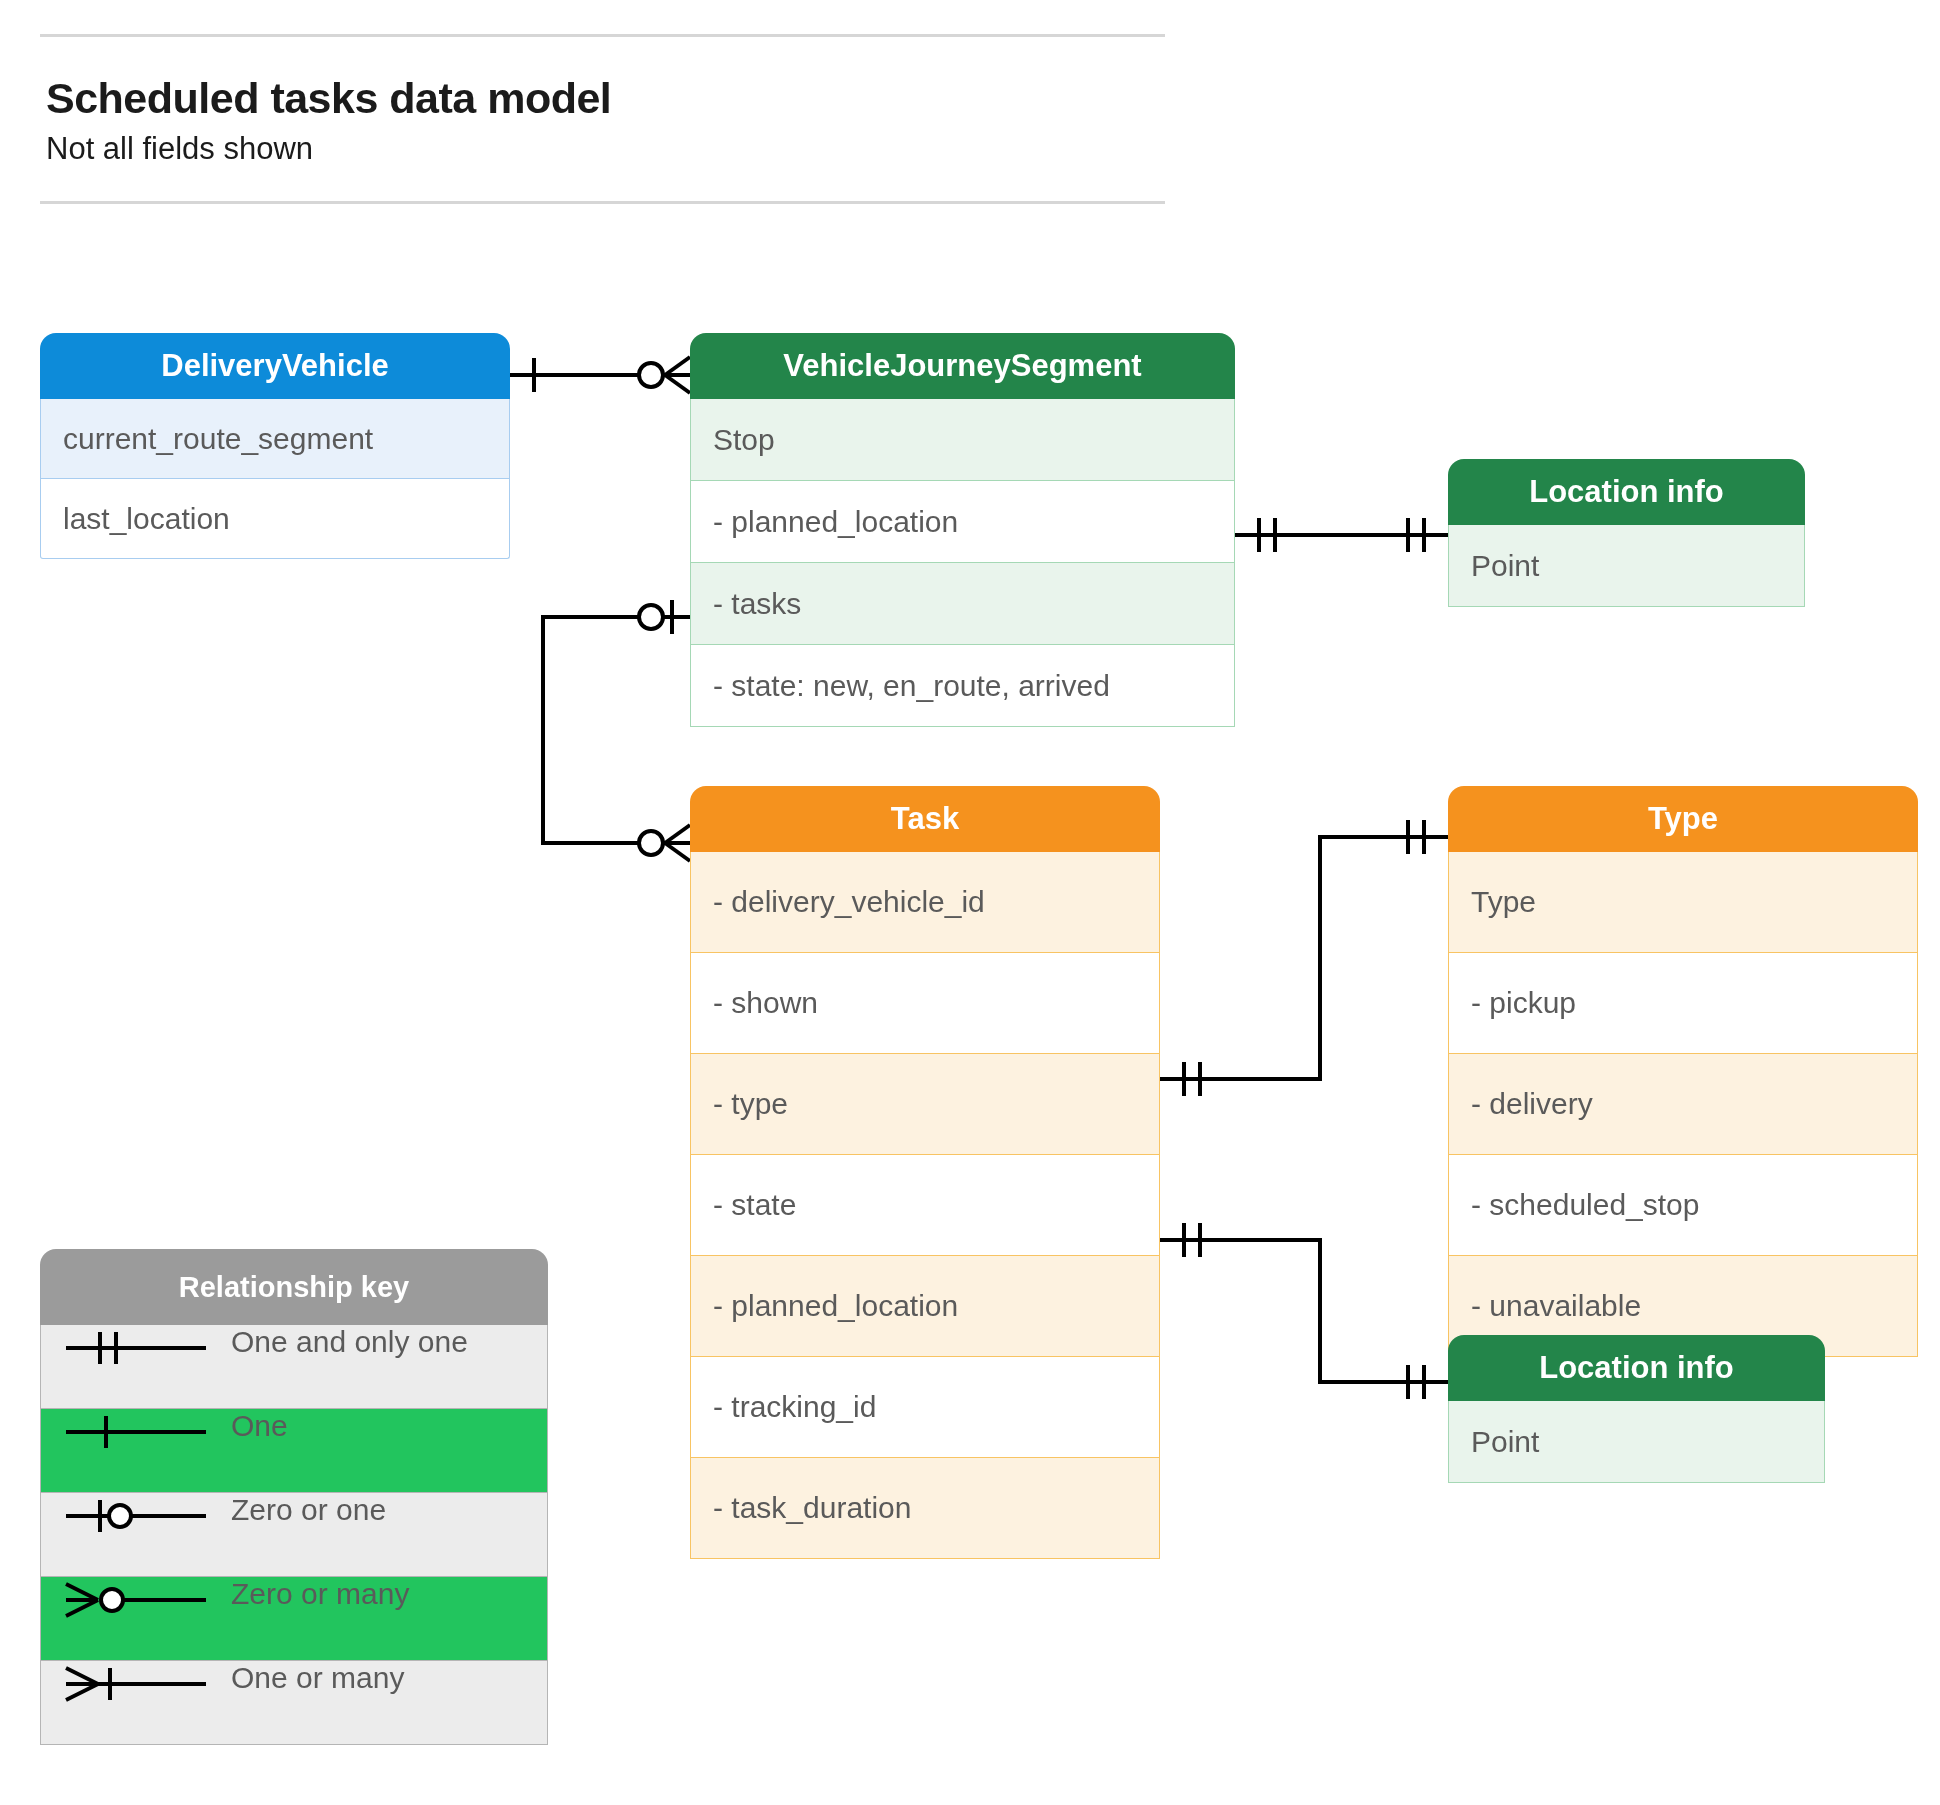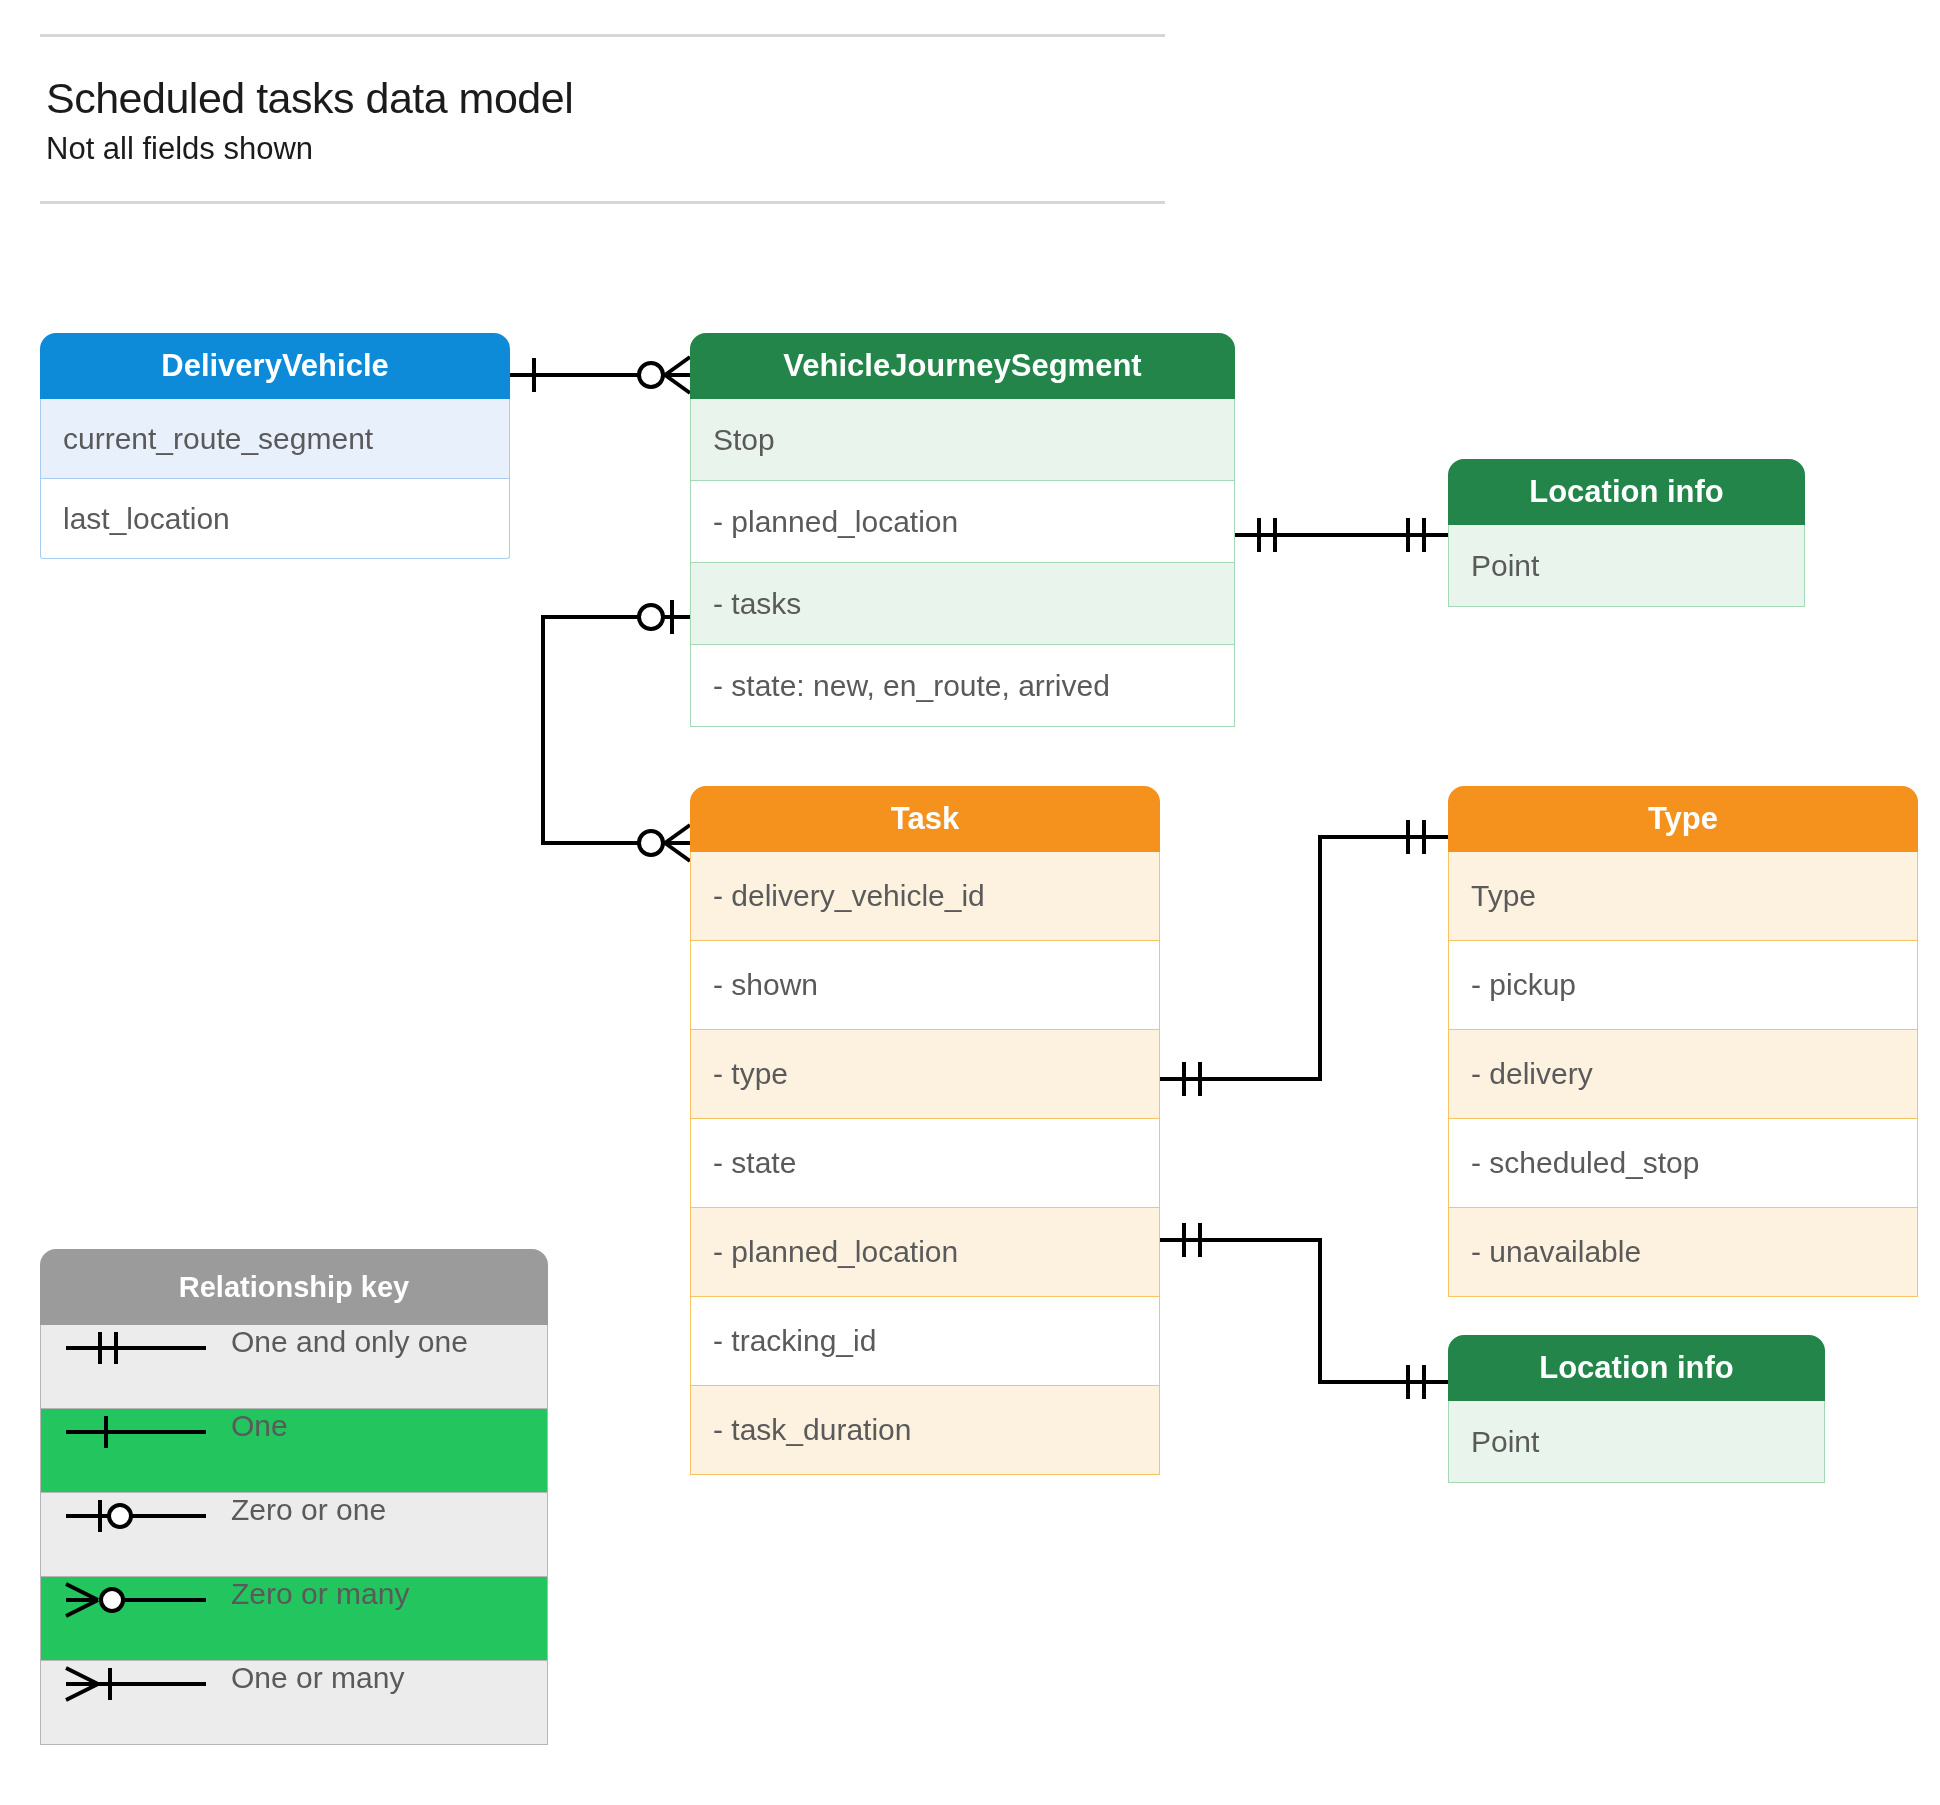--- a/index.html
+++ b/index.html
@@ -22,21 +22,21 @@
     top: 34px;
     width: 1125px;
   }
   .hdr-rule {
     height: 3px;
     background: #d6d6d6;
     width: 100%;
   }
   #page-title {
     font-size: 43px;
-    font-weight: normal;
+    font-weight: bold;
     color: #1b1b1b;
     letter-spacing: -0.5px;
     margin: 37px 0 0 6px;
     line-height: 1.12;
   }
   #page-subtitle {
     font-size: 31px;
     color: #1b1b1b;
     margin: 8px 0 34px 6px;
     line-height: 1.2;
@@ -78,21 +78,21 @@
   .green .entity-row {
     background: #e9f4ec; border: 1px solid #a5d8b5;
     border-top: none; font-size: 30px; padding-left: 22px; height: 82px;
   }
   .green .entity-row.alt { background: #ffffff; }
 
   
   .orange .entity-header { background: #f5921e; font-size: 31px; height: 66px; }
   .orange .entity-row {
     background: #fdf2e0; border: 1px solid #f8c463;
-    border-top: none; font-size: 30px; padding-left: 22px; height: 89px;
+    border-top: none; font-size: 30px; padding-left: 22px; height: 101px;
   }
   .orange .entity-row.alt { background: #ffffff; }
 
   
   .gray .entity-header { background: #9b9b9b; font-size: 29px; height: 76px; }
   .gray .entity-row {
     background: #ececec; border: 1px solid #b5b5b5;
     border-top: none; font-size: 30px; height: 84px; padding-left: 0;
   }
   .gray .entity-row.alt { background: #22c55e; }

